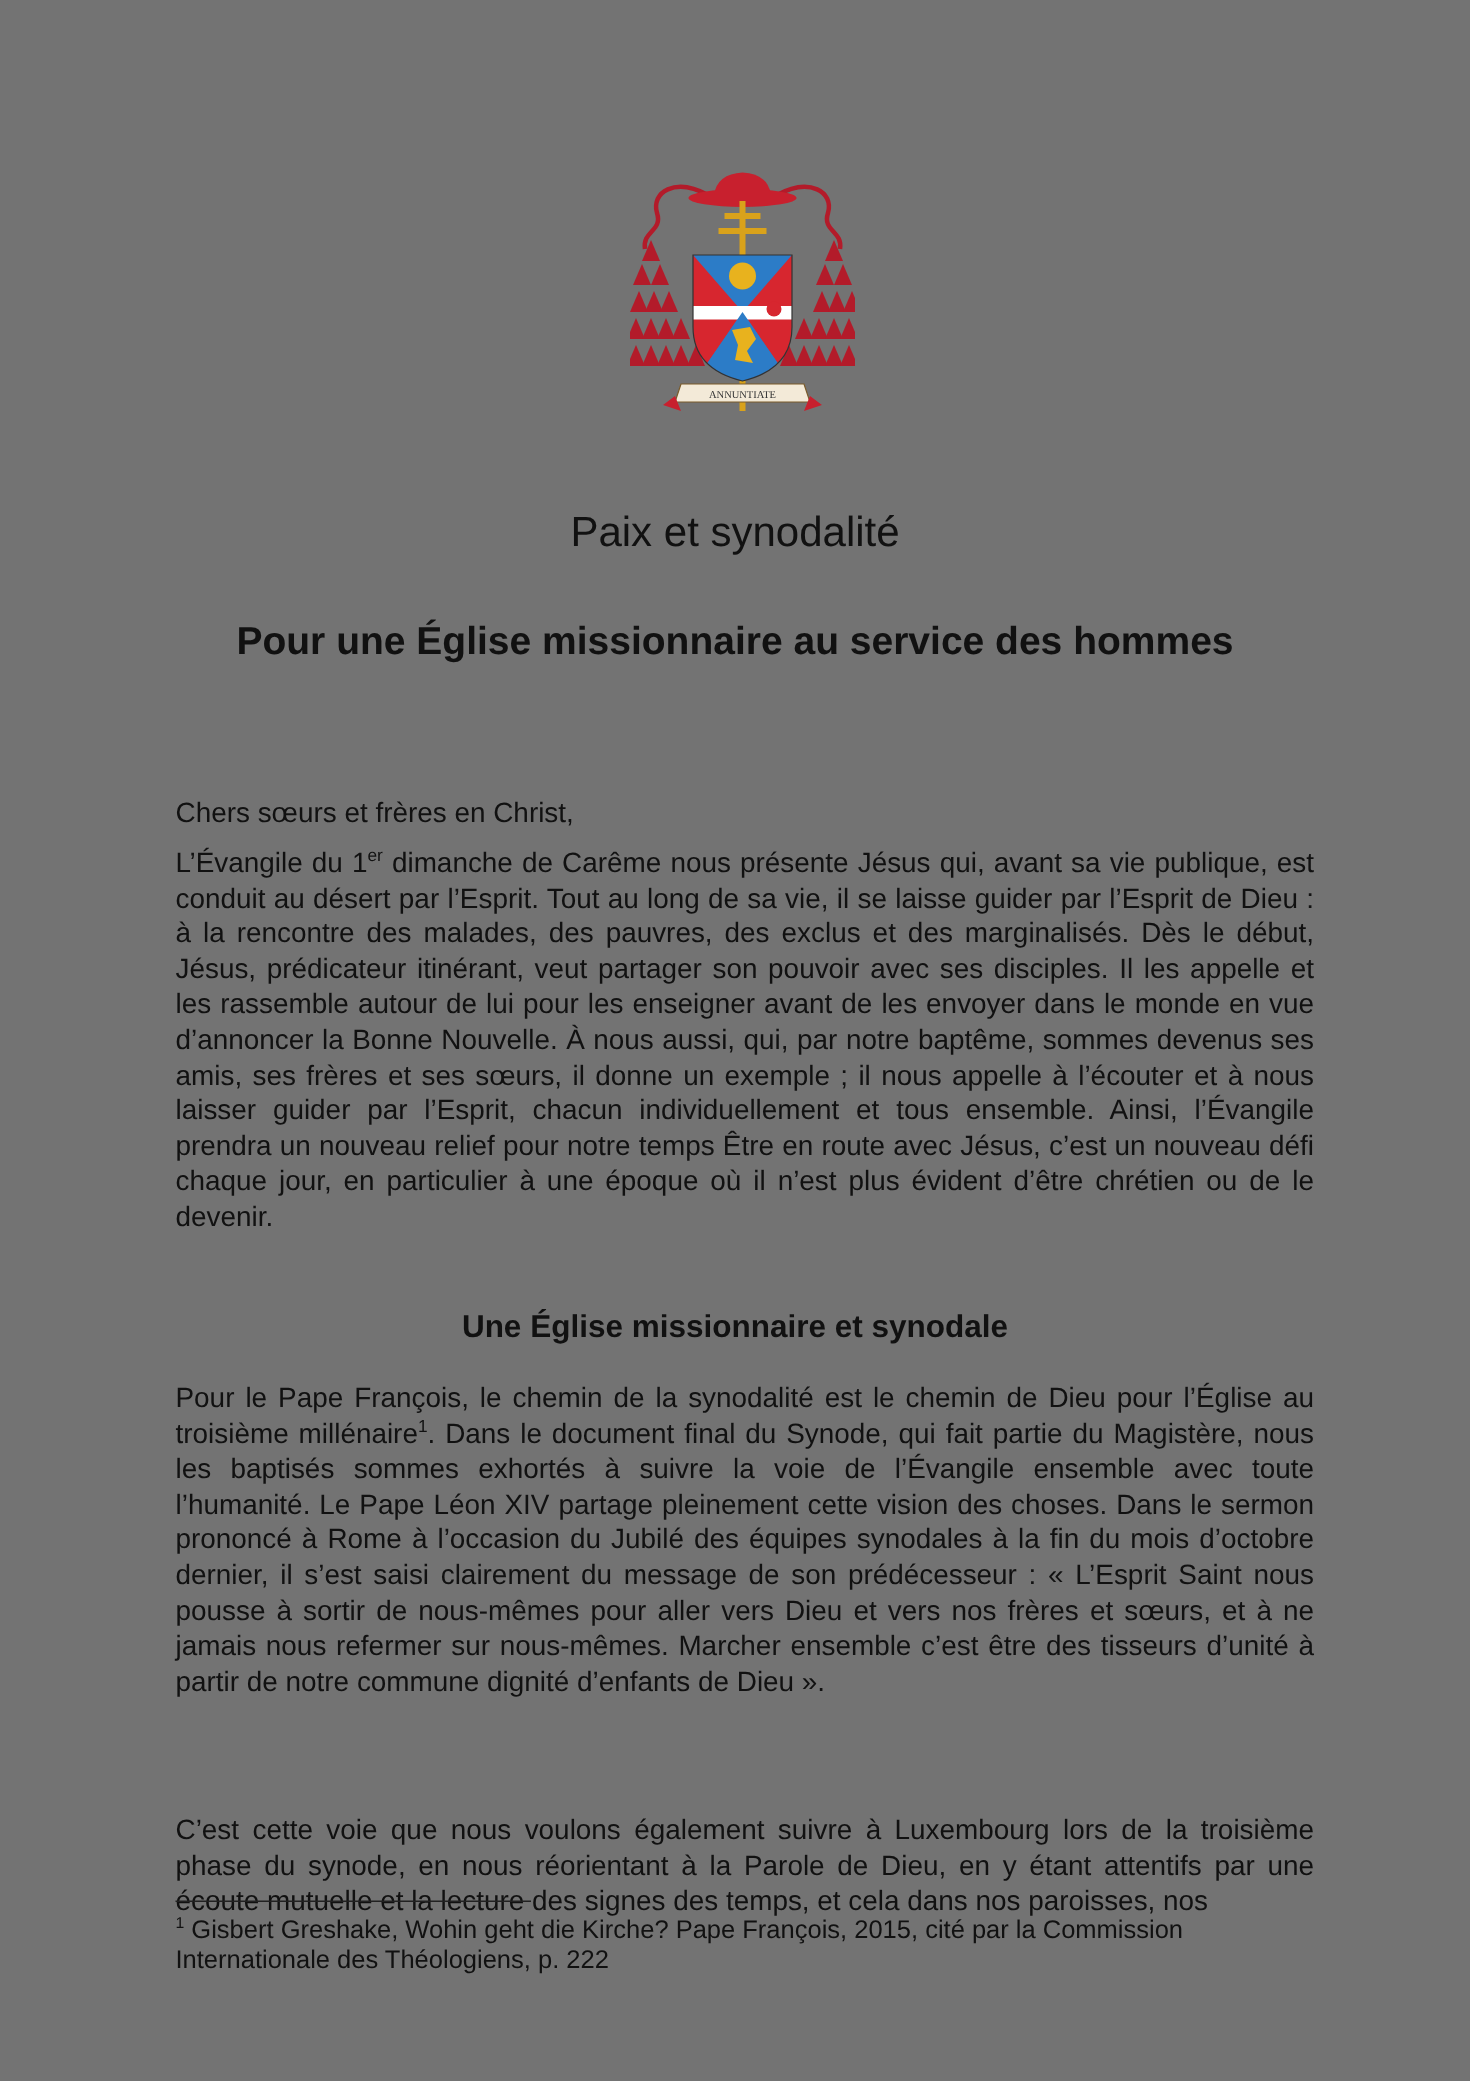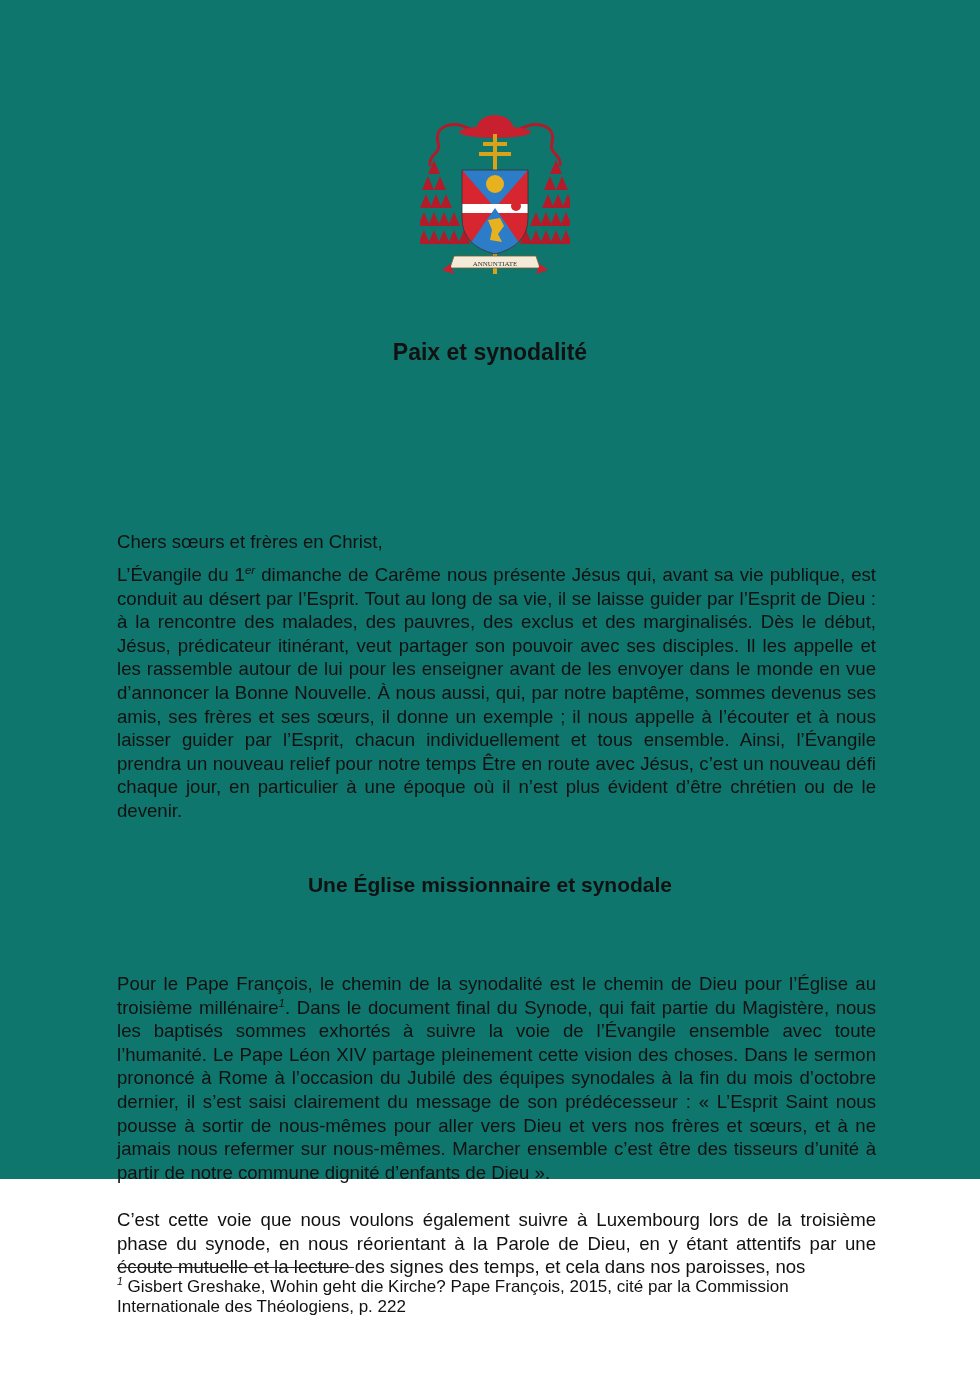--- a/index.html
+++ b/index.html
@@ -1,35 +1,35 @@
 <!DOCTYPE html>
 <html><head>
 <meta charset="utf-8">
 <style>
   html, body { margin: 0; padding: 0; background: #ffffff; }
   body { width: 980px; height: 1387px; position: relative; overflow: hidden;
          font-family: "Liberation Sans Narrow", "Liberation Sans", sans-serif; color: #111; }
-  .page { position: absolute; left: 0; top: 0; width: 980px; height: 1179px; background: #0f766e; }
+  .page { position: absolute; left: 0; top: 0; width: 980px; height: 1387px; background: #737373; }
   .crest { position: absolute; left: 420px; top: 108px; width: 150px; height: 172px; }
   .center { position: absolute; left: 0; width: 980px; text-align: center; }
   .kicker { top: 290px; font-size: 21px; font-weight: bold; letter-spacing: 0.1px; }
-  .title { top: 339px; font-size: 23px; font-weight: bold; }
+  .title { top: 339px; font-size: 28px; font-weight: normal; }
   .subtitle { top: 412px; font-size: 26px; font-weight: bold; }
   .body-block { position: absolute; left: 117px; width: 759px; font-size: 18.6px; line-height: 23.6px;
                 text-align: justify; font-stretch: condensed; }
   .body-block p { margin: 0; }
   .salutation { top: 516px; margin-top: 14px; }
   .para1 { top: 563px; }
   .section-heading { position: absolute; left: 0; width: 980px; top: 873px; text-align: center;
                      font-size: 21px; font-weight: bold; }
-  .para2 { top: 972px; }
+  .para2 { top: 920px; }
   .para3 { top: 1208px; }
   .rule { position: absolute; left: 117px; top: 1267px; width: 237px; height: 1px; background: #222; }
   .footnote { position: absolute; left: 117px; top: 1277px; width: 760px; font-size: 17px; line-height: 20px; }
-  sup { font-size: 0.62em; line-height: 0; vertical-align: super; font-style: italic; }
+  sup { font-size: 0.62em; line-height: 0; vertical-align: super; }
 </style>
 </head>
 <body>
 
 <div class="page">
 
   <svg class="crest" viewBox="0 0 150 172">
 
     <path d="M52 22 C30 10 14 20 18 34 C22 46 8 46 10 58" fill="none" stroke="#b31b2a" stroke-width="3"></path>
     <path d="M98 22 C120 10 136 20 132 34 C128 46 142 46 140 58" fill="none" stroke="#b31b2a" stroke-width="3"></path>
@@ -91,20 +91,21 @@
       <path d="M68 112 L80 110 L84 118 L78 126 L82 134 L70 132 L72 122 Z" fill="#e8b21e"></path>
     </g>
     <path d="M42 62 L108 62 L108 110 Q108 138 75 146 Q42 138 42 110 Z" fill="none" stroke="#333" stroke-width="0.8"></path>
 
     <path d="M34 148 L116 148 L120 160 L30 160 Z" fill="#f3ead8" stroke="#7a5a2a" stroke-width="0.8"></path>
     <path d="M30 156 L22 162 L34 166 Z M120 156 L128 162 L116 166 Z" fill="#c8202e"></path>
     <text x="75" y="157.5" text-anchor="middle" font-family="'Liberation Serif', serif" font-size="7" fill="#333">ANNUNTIATE</text>
   </svg>
 
   <div class="center title">Paix et synodalité</div>
+  <div class="center subtitle">Pour une Église missionnaire au service des hommes</div>
 
   <div class="body-block salutation">Chers sœurs et frères en Christ,</div>
 
   <div class="body-block para1">
     <p><span>L’Évangile du 1</span><sup>er</sup><span> dimanche de Carême nous présente Jésus qui, avant sa vie publique, est conduit au désert par l’Esprit. Tout au long de sa vie, il se laisse guider par l’Esprit de Dieu : à la rencontre des malades, des pauvres, des exclus et des marginalisés. Dès le début, Jésus, prédicateur itinérant, veut  partager son pouvoir avec ses disciples. Il les appelle et les rassemble autour de lui pour les enseigner avant de les envoyer dans le monde en vue d’annoncer la Bonne Nouvelle. À nous aussi, qui, par notre baptême, sommes devenus ses amis, ses frères et ses sœurs, il donne un exemple ; il nous appelle à l’écouter et à nous laisser guider par l’Esprit, chacun individuellement et tous ensemble. Ainsi, l’Évangile prendra un nouveau relief pour notre temps Être en route avec Jésus, c’est un nouveau défi chaque jour, en particulier à une époque où il n’est plus évident d’être chrétien ou de le devenir.</span></p>
   </div>
 
   <div class="section-heading">Une Église missionnaire et synodale</div>
 
   <div class="body-block para2">

